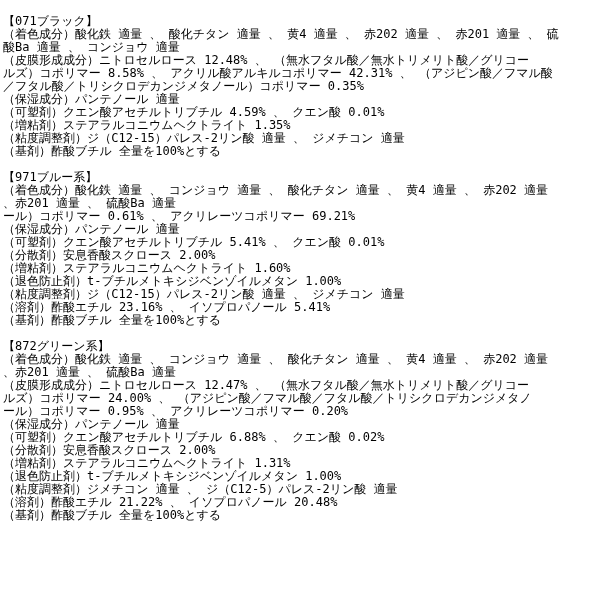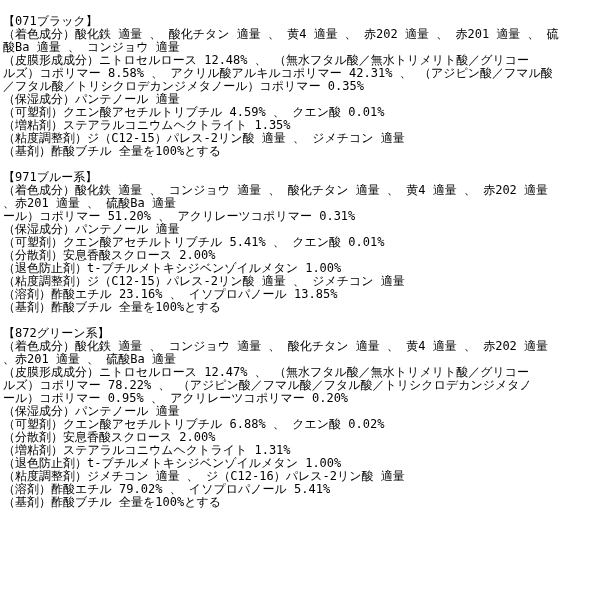--- a/index.html
+++ b/index.html
@@ -47,38 +47,39 @@
       <div class="line">（保湿成分）パンテノール 適量</div>
       <div class="line">（可塑剤）クエン酸アセチルトリブチル 4.59% 、 クエン酸 0.01%</div>
       <div class="line">（増粘剤）ステアラルコニウムヘクトライト 1.35%</div>
       <div class="line">（粘度調整剤）ジ（C12-15）パレス-2リン酸 適量 、 ジメチコン 適量</div>
       <div class="line">（基剤）酢酸ブチル 全量を100%とする</div>
     </section>
     <section class="section">
       <div class="line section-title">【971ブルー系】</div>
       <div class="line">（着色成分）酸化鉄 適量 、 コンジョウ 適量 、 酸化チタン 適量 、 黄4 適量 、 赤202 適量</div>
       <div class="line">、赤201 適量 、 硫酸Ba 適量</div>
-      <div class="line">ール）コポリマー 51.20% 、 アクリレーツコポリマー 0.31%</div>
+      <div class="line">ール）コポリマー 0.61% 、 アクリレーツコポリマー 69.21%</div>
       <div class="line">（保湿成分）パンテノール 適量</div>
       <div class="line">（可塑剤）クエン酸アセチルトリブチル 5.41% 、 クエン酸 0.01%</div>
       <div class="line">（分散剤）安息香酸スクロース 2.00%</div>
+      <div class="line">（増粘剤）ステアラルコニウムヘクトライト 1.60%</div>
       <div class="line">（退色防止剤）t-ブチルメトキシジベンゾイルメタン 1.00%</div>
       <div class="line">（粘度調整剤）ジ（C12-15）パレス-2リン酸 適量 、 ジメチコン 適量</div>
-      <div class="line">（溶剤）酢酸エチル 23.16% 、 イソプロパノール 13.85%</div>
+      <div class="line">（溶剤）酢酸エチル 23.16% 、 イソプロパノール 5.41%</div>
       <div class="line">（基剤）酢酸ブチル 全量を100%とする</div>
     </section>
     <section class="section">
       <div class="line section-title">【872グリーン系】</div>
       <div class="line">（着色成分）酸化鉄 適量 、 コンジョウ 適量 、 酸化チタン 適量 、 黄4 適量 、 赤202 適量</div>
       <div class="line">、赤201 適量 、 硫酸Ba 適量</div>
       <div class="line">（皮膜形成成分）ニトロセルロース 12.47% 、 （無水フタル酸／無水トリメリト酸／グリコー</div>
-      <div class="line">ルズ）コポリマー 78.22% 、 （アジピン酸／フマル酸／フタル酸／トリシクロデカンジメタノ</div>
+      <div class="line">ルズ）コポリマー 24.00% 、 （アジピン酸／フマル酸／フタル酸／トリシクロデカンジメタノ</div>
       <div class="line">ール）コポリマー 0.95% 、 アクリレーツコポリマー 0.20%</div>
       <div class="line">（保湿成分）パンテノール 適量</div>
       <div class="line">（可塑剤）クエン酸アセチルトリブチル 6.88% 、 クエン酸 0.02%</div>
       <div class="line">（分散剤）安息香酸スクロース 2.00%</div>
       <div class="line">（増粘剤）ステアラルコニウムヘクトライト 1.31%</div>
       <div class="line">（退色防止剤）t-ブチルメトキシジベンゾイルメタン 1.00%</div>
-      <div class="line">（粘度調整剤）ジメチコン 適量 、 ジ（C12-16）パレス-2リン酸 適量</div>
-      <div class="line">（溶剤）酢酸エチル 79.02% 、 イソプロパノール 5.41%</div>
+      <div class="line">（粘度調整剤）ジメチコン 適量 、 ジ（C12-5）パレス-2リン酸 適量</div>
+      <div class="line">（溶剤）酢酸エチル 21.22% 、 イソプロパノール 20.48%</div>
       <div class="line">（基剤）酢酸ブチル 全量を100%とする</div>
     </section>
   </main>
 
 </body></html>

